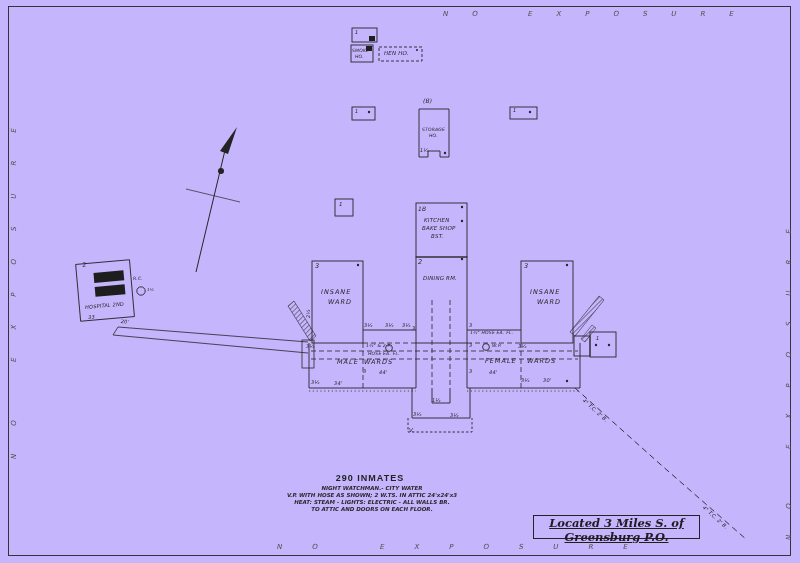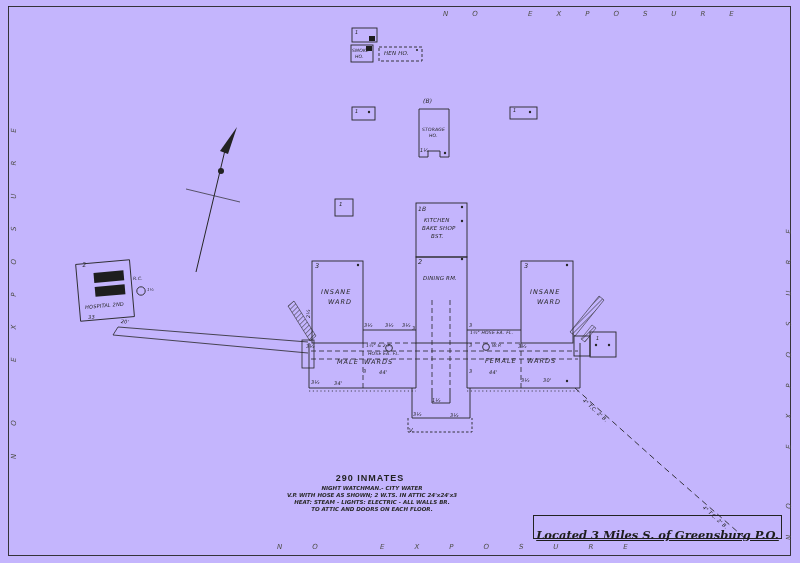--- a/index.html
+++ b/index.html
@@ -27,22 +27,22 @@
   .inmates {
     position:absolute; left:298px; top:473px; width:144px; text-align:center;
     font:700 9px "Liberation Sans", sans-serif; letter-spacing:1px; color:#222;
   }
   .notes {
     position:absolute; left:280px; top:485px; width:184px; text-align:center;
     font:600 5.5px "DejaVu Sans", sans-serif; color:#2a2a2a; line-height:7px;
     font-style:italic;
   }
   .locbox {
-    position:absolute; left:533px; top:515px; width:249px; height:24px;
-    border:1px solid #232323; text-align:center; padding-top:12px;
+    position:absolute; left:533px; top:515px; width:167px; height:24px;
+    border:1px solid #232323; text-align:center; padding-top:0;
     font:700 italic 11.5px "DejaVu Serif", serif; color:#1d1d1d;
   }
   .locbox span { text-decoration:underline; }
 </style>
 </head>
 <body>
 
 <div id="stage">
 
   <svg class="linework" width="800" height="563" viewBox="0 0 800 563" stroke="#262626" fill="none" stroke-width="0.9">

